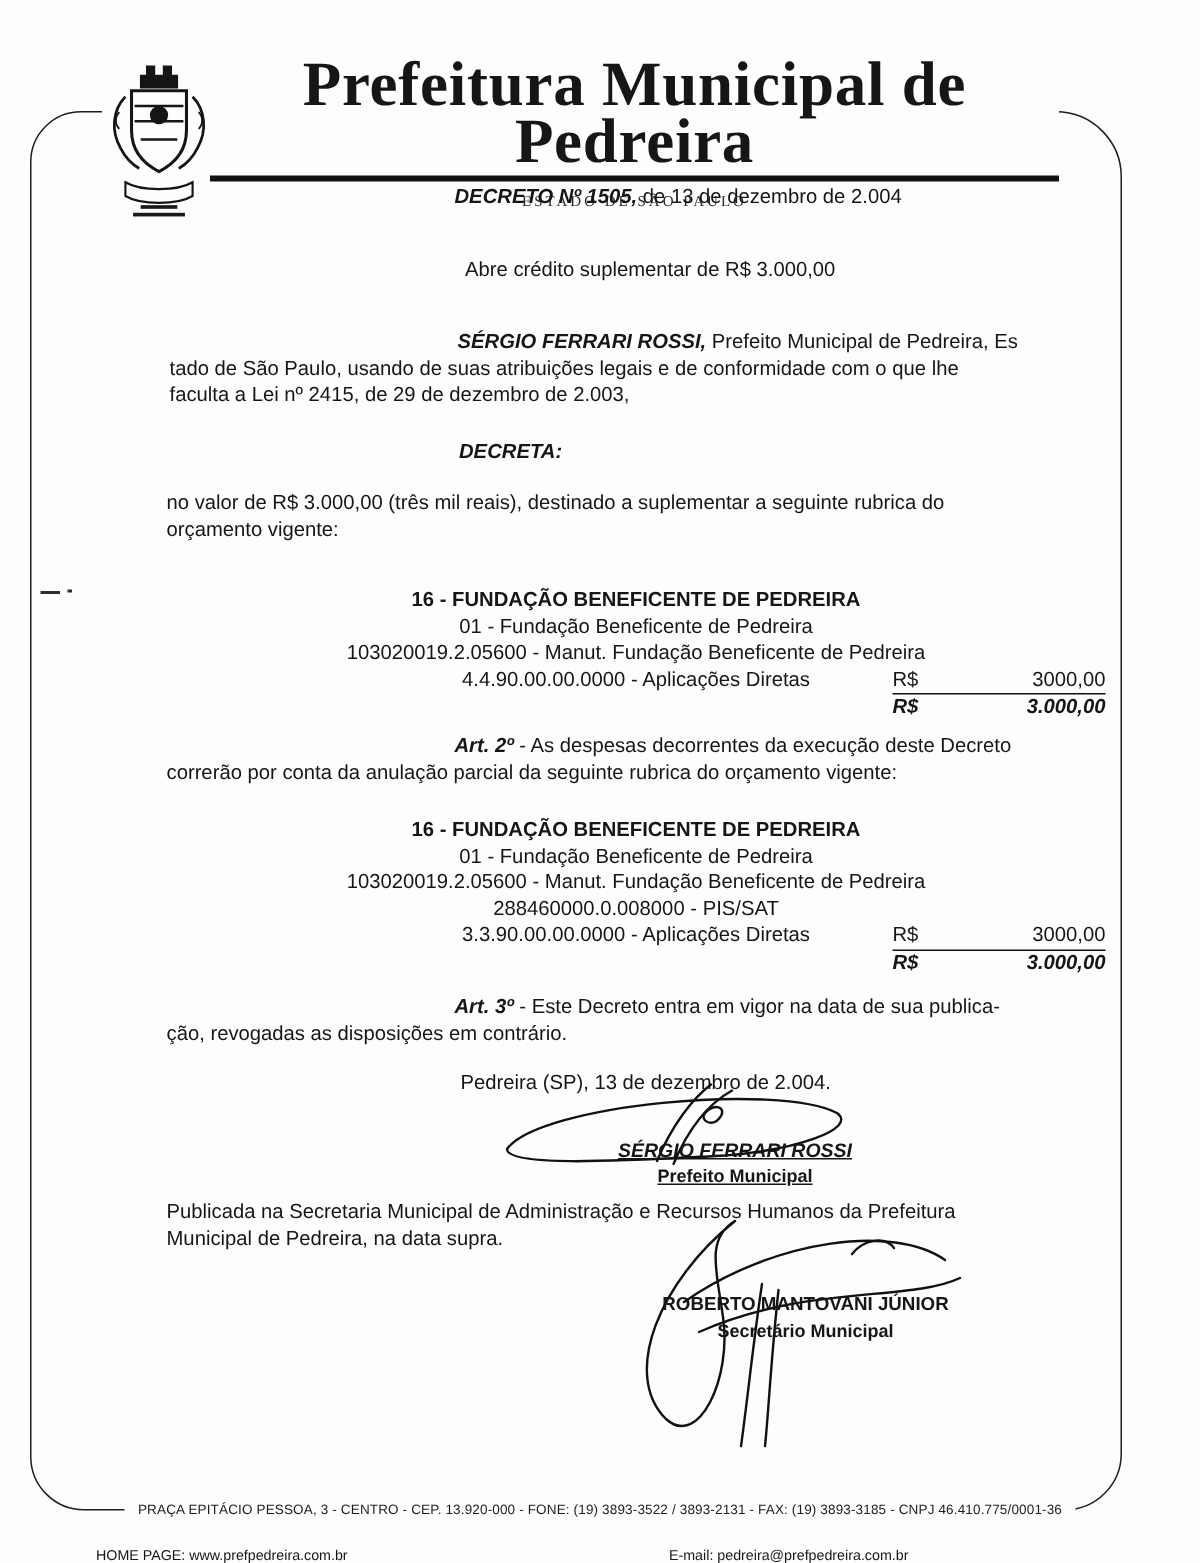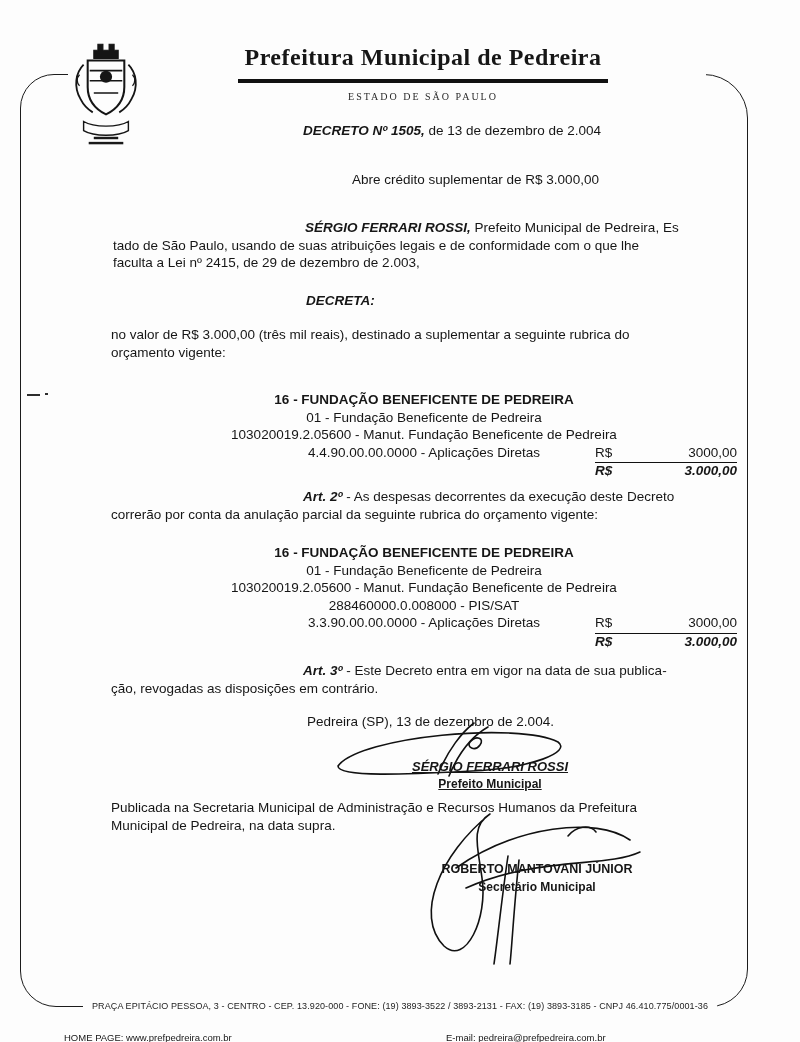--- a/index.html
+++ b/index.html
@@ -10,21 +10,21 @@
   }
   .frame{
     position:absolute;left:20px;top:74px;width:726px;height:931px;
     border:1.5px solid #1c1c1c;border-radius:34px 44px 38px 36px;
   }
   .crest{position:absolute;left:68px;top:34px;width:76px;height:116px;background:#fdfdfd;}
   .crest svg{width:100%;height:100%;}
   .title-block{position:absolute;left:140px;top:38px;width:566px;background:#fdfdfd;text-align:center;}
   .title{
     display:inline-block;margin:0;font-family:"Liberation Serif",serif;
-    font-size:24px;font-weight:bold;line-height:38px;letter-spacing:.5px;
+    font-size:42px;font-weight:bold;line-height:38px;letter-spacing:.5px;
     border-bottom:4px solid #111;padding:0 6px 3px 6px;
   }
   .subtitle{
     margin-top:5px;font-family:"Liberation Serif",serif;font-size:10px;
     letter-spacing:2px;color:#2a2a2a;
   }
   .abs{position:absolute;}
   .bi{font-weight:bold;font-style:italic;}
   .b{font-weight:bold;}
   .para .ln{white-space:nowrap;}
@@ -80,21 +80,21 @@
 
   <div class="title-block">
     <h1 class="title">Prefeitura Municipal de Pedreira</h1>
     <div class="subtitle">ESTADO DE SÃO PAULO</div>
   </div>
 
   <div class="abs" style="left:303px;top:122px;">
     <span class="bi">DECRETO Nº 1505,</span><span> de 13 de dezembro de 2.004</span>
   </div>
 
-  <div class="abs" style="left:310px;top:171px;margin-left:42px;">Abre crédito suplementar de R$ 3.000,00</div>
+  <div class="abs" style="left:310px;top:171px;">Abre crédito suplementar de R$ 3.000,00</div>
 
   <div class="abs para" style="left:113px;top:219px;width:624px;">
     <div class="ln indent1"><span class="bi">SÉRGIO FERRARI ROSSI,</span><span> Prefeito Municipal de Pedreira, Es</span></div>
     <div class="ln">tado de São Paulo, usando de suas atribuições legais e de conformidade com o que lhe</div>
     <div class="ln">faculta a Lei nº 2415, de 29 de dezembro de 2.003,</div>
   </div>
 
   <div class="abs bi" style="left:306px;top:292px;">DECRETA:</div>
 
   <div class="abs para" style="left:111px;top:326px;width:626px;">

